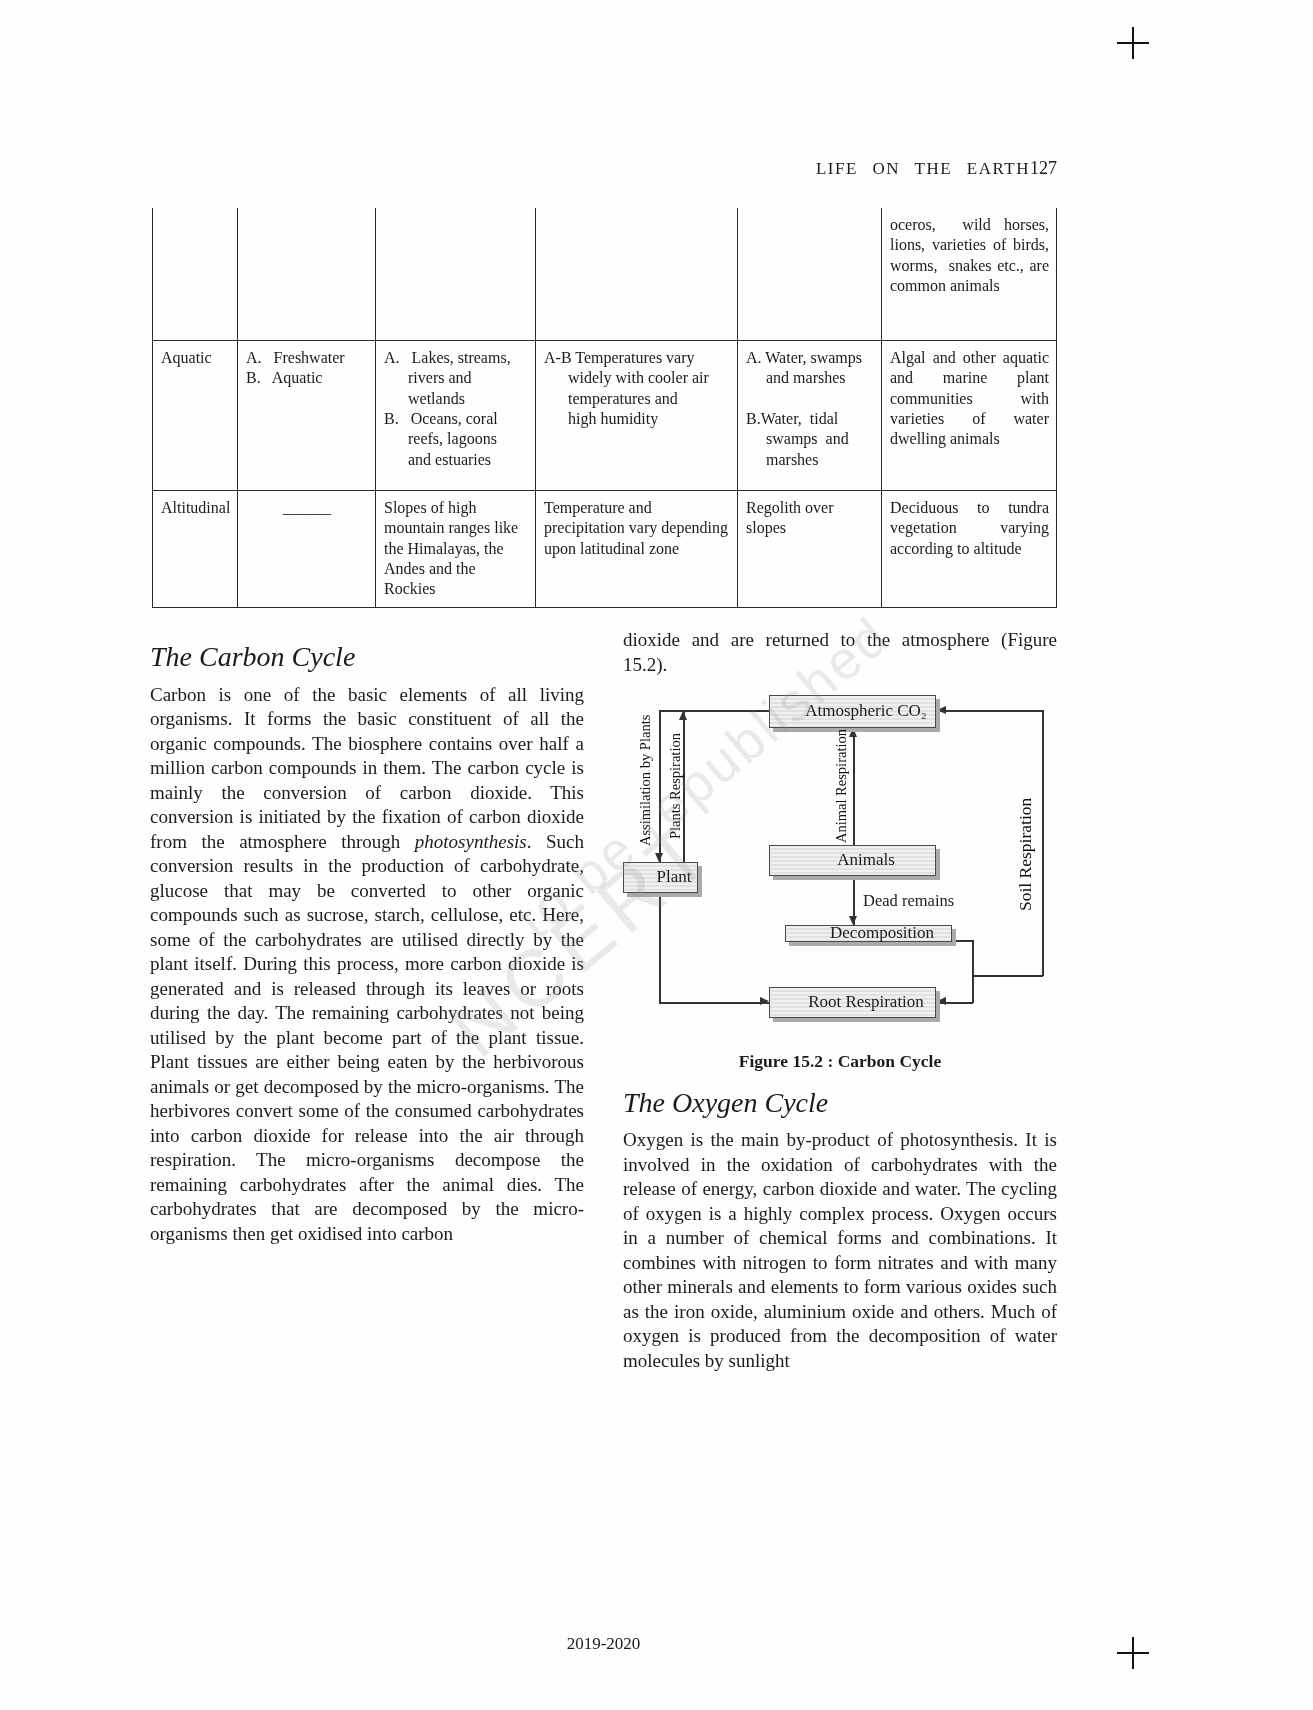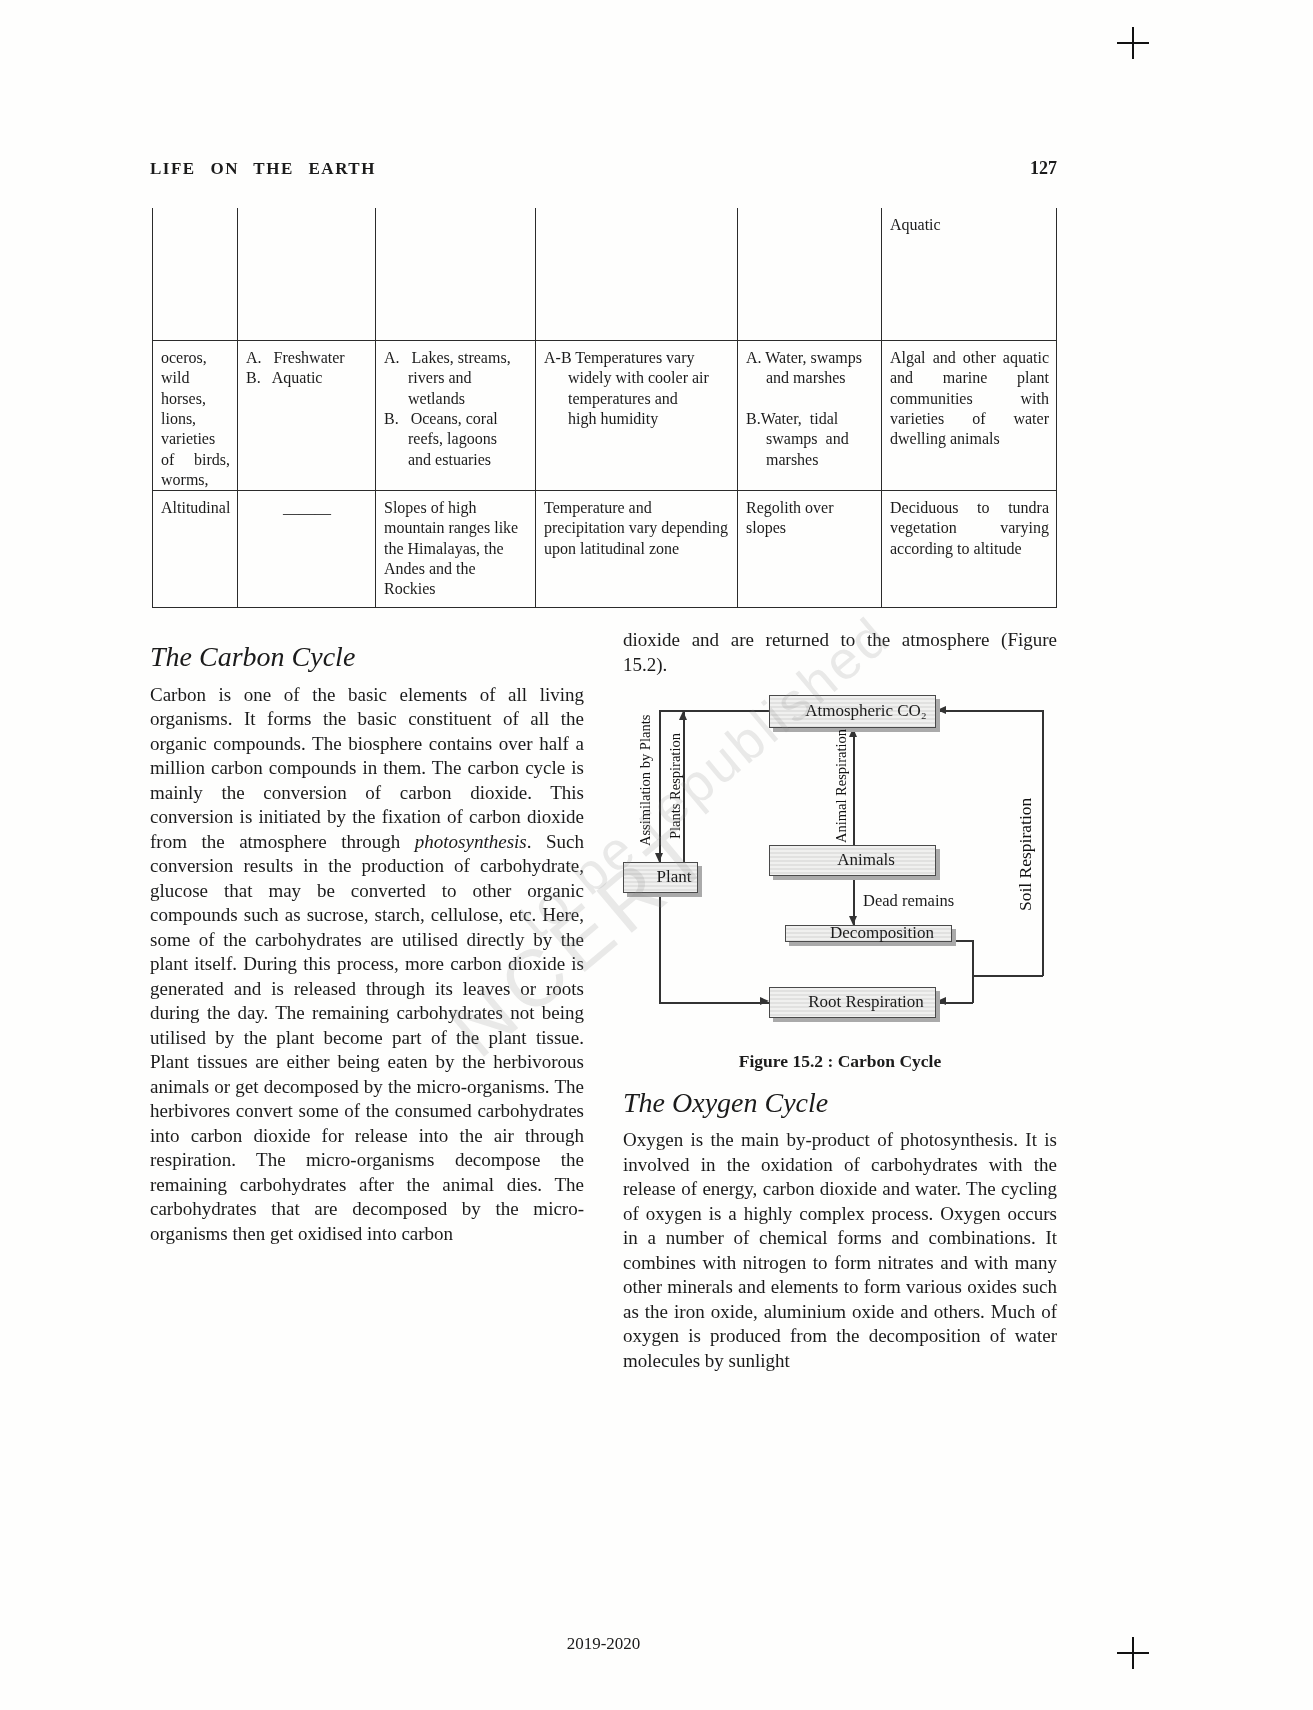--- a/index.html
+++ b/index.html
@@ -1,20 +1,20 @@
 <!DOCTYPE html>
 <html><head>
 <meta charset="utf-8">
 <style>
   * { margin:0; padding:0; box-sizing:border-box; }
   html,body { background:#ffffff; }
   .page { position:relative; width:1313px; height:1710px; background:#fefefd; font-family:"Liberation Serif", serif; color:#1b1b1b; overflow:hidden; }
 
   
-  .header { position:absolute; left:150px; top:158px; width:907px; display:flex; justify-content:space-between; align-items:baseline; font-size:17px;font-weight:bold; }
+  .header { position:absolute; left:150px; top:158px; width:907px; display:flex; justify-content:flex-end; align-items:baseline; font-size:17px; }
   .running-head { letter-spacing:1.5px; word-spacing:9px; }
   .pagenum { font-size:18px; }
 
   
   .btable { position:absolute; left:152px; top:208px; width:905px; display:grid;
             grid-template-columns:85px 138px 160px 202px 144px 176px;
             grid-template-rows:132px 150px 118px;
             font-size:16px; line-height:1.27; }
   .tc { border-left:1px solid #2b2b2b; padding:7px 7px 4px 8px; white-space:pre-wrap; overflow:hidden; }
   .tc:nth-child(6n) { border-right:1px solid #2b2b2b; }
@@ -89,23 +89,23 @@
     <span class="running-head">LIFE ON THE EARTH</span>
     <span class="pagenum">127</span>
   </div>
 
   <div class="btable">
     <div class="tc"></div>
     <div class="tc"></div>
     <div class="tc"></div>
     <div class="tc"></div>
     <div class="tc"></div>
+    <div class="tc justify">oceros,  wild horses,  lions, varieties of birds, worms,  snakes etc., are common animals</div>
+
     <div class="tc">Aquatic</div>
-
-    <div class="tc justify">oceros,  wild horses,  lions, varieties of birds, worms,  snakes etc., are common animals</div>
     <div class="tc">A.   Freshwater
 B.   Aquatic</div>
     <div class="tc">A.   Lakes, streams,
       rivers and
       wetlands
 B.   Oceans, coral
       reefs, lagoons
       and estuaries</div>
     <div class="tc">A-B Temperatures vary
       widely with cooler air

